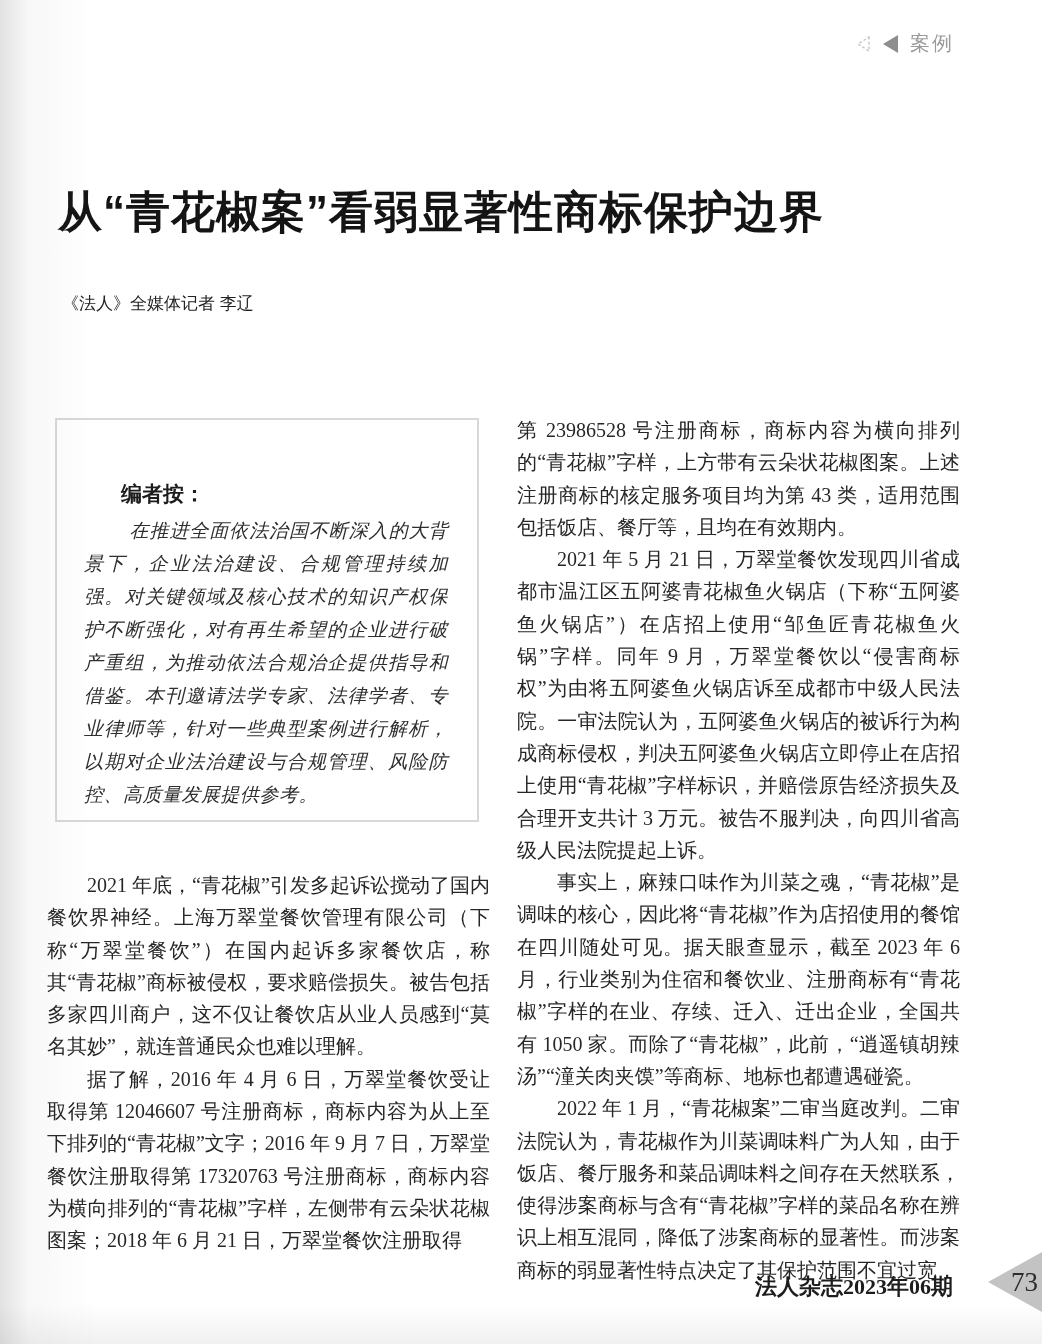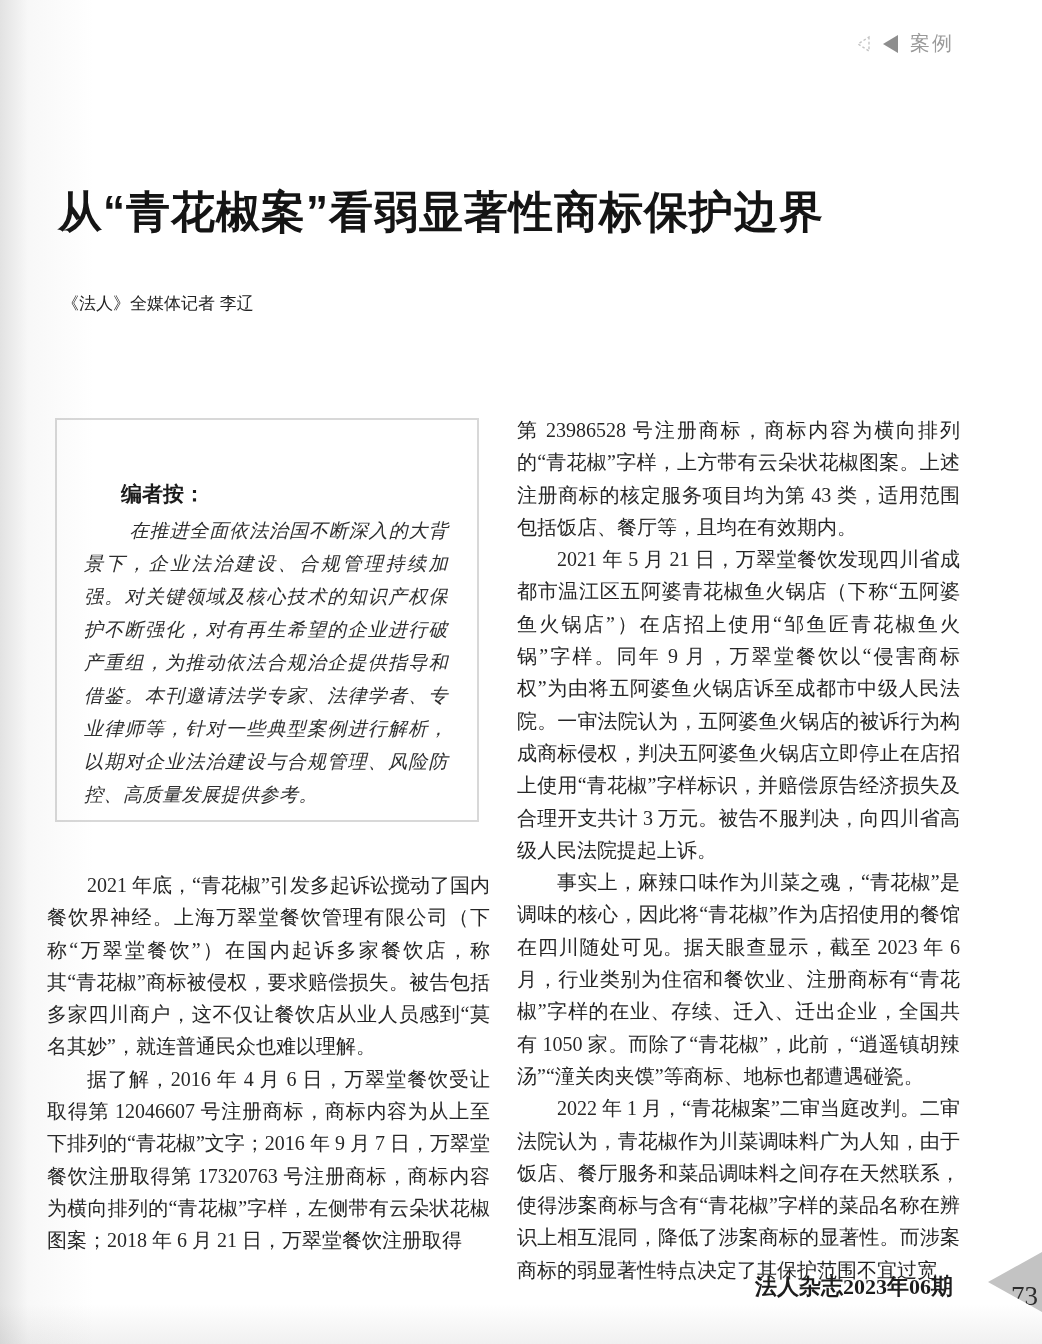--- a/index.html
+++ b/index.html
@@ -104,21 +104,21 @@
     font-size: 22px;
     color: #1d1d1d;
   }
 
   .page-tab {
     position: absolute;
     right: 0; top: 1252px;
     width: 54px; height: 60px;
     background: #c3c3c3;
     clip-path: polygon(0 50%, 100% 0, 100% 100%);
-    display: flex; align-items: flex-end; justify-content: flex-end;
+    display: flex; align-items: center; justify-content: flex-end;
     box-sizing: border-box;
     padding-right: 4px;
     z-index: 6;
   }
   .page-num {
     font-family: "Liberation Serif", serif;
     font-size: 27px;
     color: #2d2d2d;
   }
 </style>

